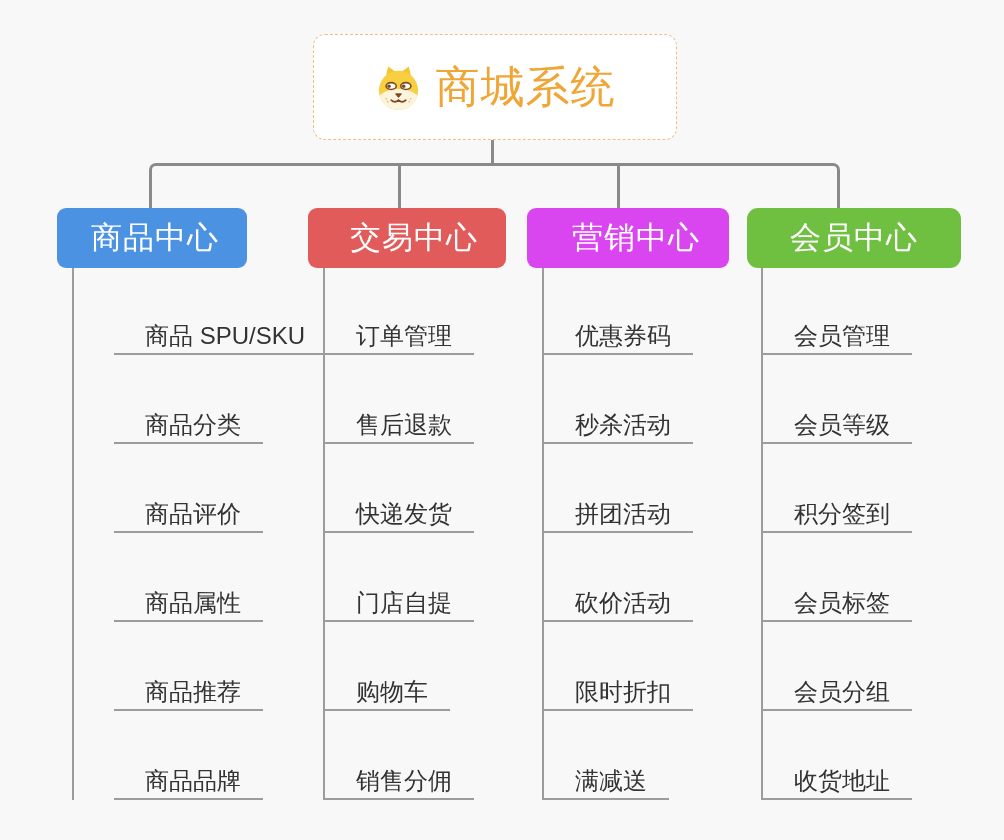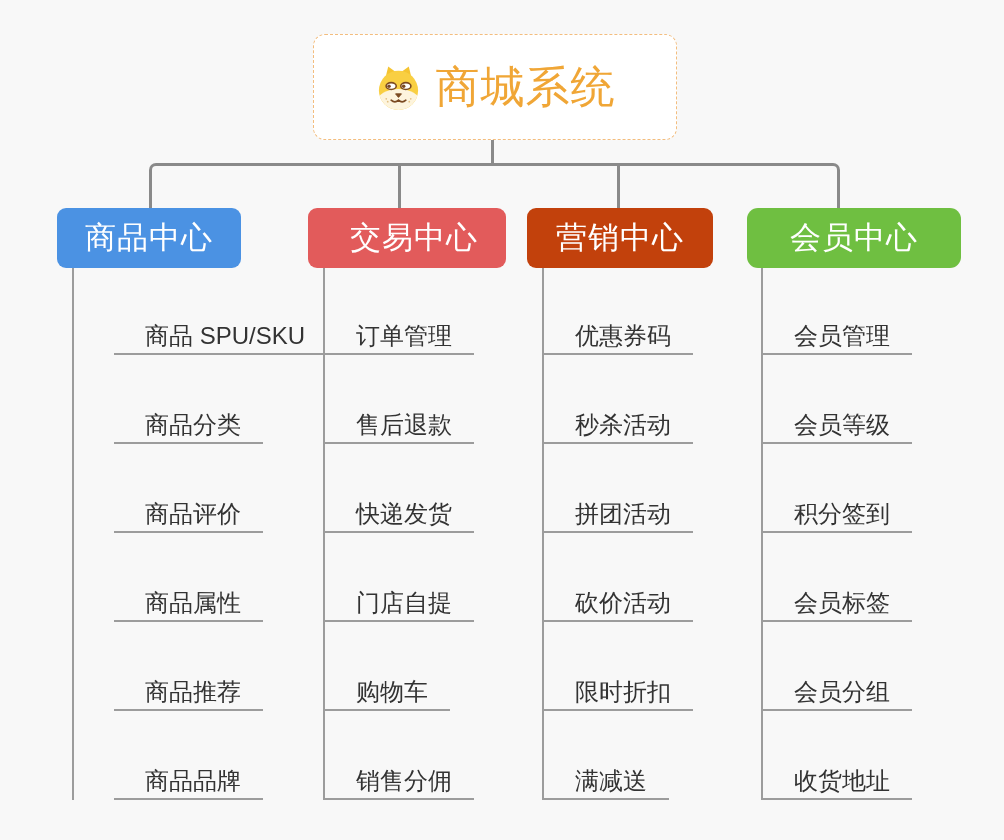--- a/index.html
+++ b/index.html
@@ -43,21 +43,21 @@
   .stub-2 { left:617px; top:165px; width:3px; height:43px; background:#8a8a8a; }
 
   
   .branch-box {
     position:absolute; top:208px; height:60px;
     border-radius:9px;
     display:flex; align-items:center; justify-content:center;
     color:#ffffff; font-size:31px; font-weight:500; letter-spacing:1px;
     cursor:default;
   }
-  .b0 { left:57px;  width:184px; }
+  .b0 { left:57px;  width:184px;padding-left:6px; }
   .b1 { left:308px; width:184px;padding-left:14px; }
   .b2 { left:527px; width:186px; }
   .b3 { left:747px; width:214px;border-radius:11px; }
 
   
   .branch-col {
     position:absolute; top:268px;
     border-left:2px solid #9c9c9c;
   }
   .c0 { left:72px;padding-left:40px; }
@@ -150,21 +150,21 @@
         <div class="item">
           <span>门店自提</span>
         </div>
         <div class="item">
           <span>购物车</span>
         </div>
         <div class="item">
           <span>销售分佣</span>
         </div>
       </div>
-      <div class="branch-box b2" style="background: #c2410c;">
+      <div class="branch-box b2" style="background: #d946ef; padding-left: 16px;">
         <span>营销中心</span>
       </div>
       <div class="branch-col c2">
         <div class="item first">
           <span>优惠券码</span>
         </div>
         <div class="item">
           <span>秒杀活动</span>
         </div>
         <div class="item">

